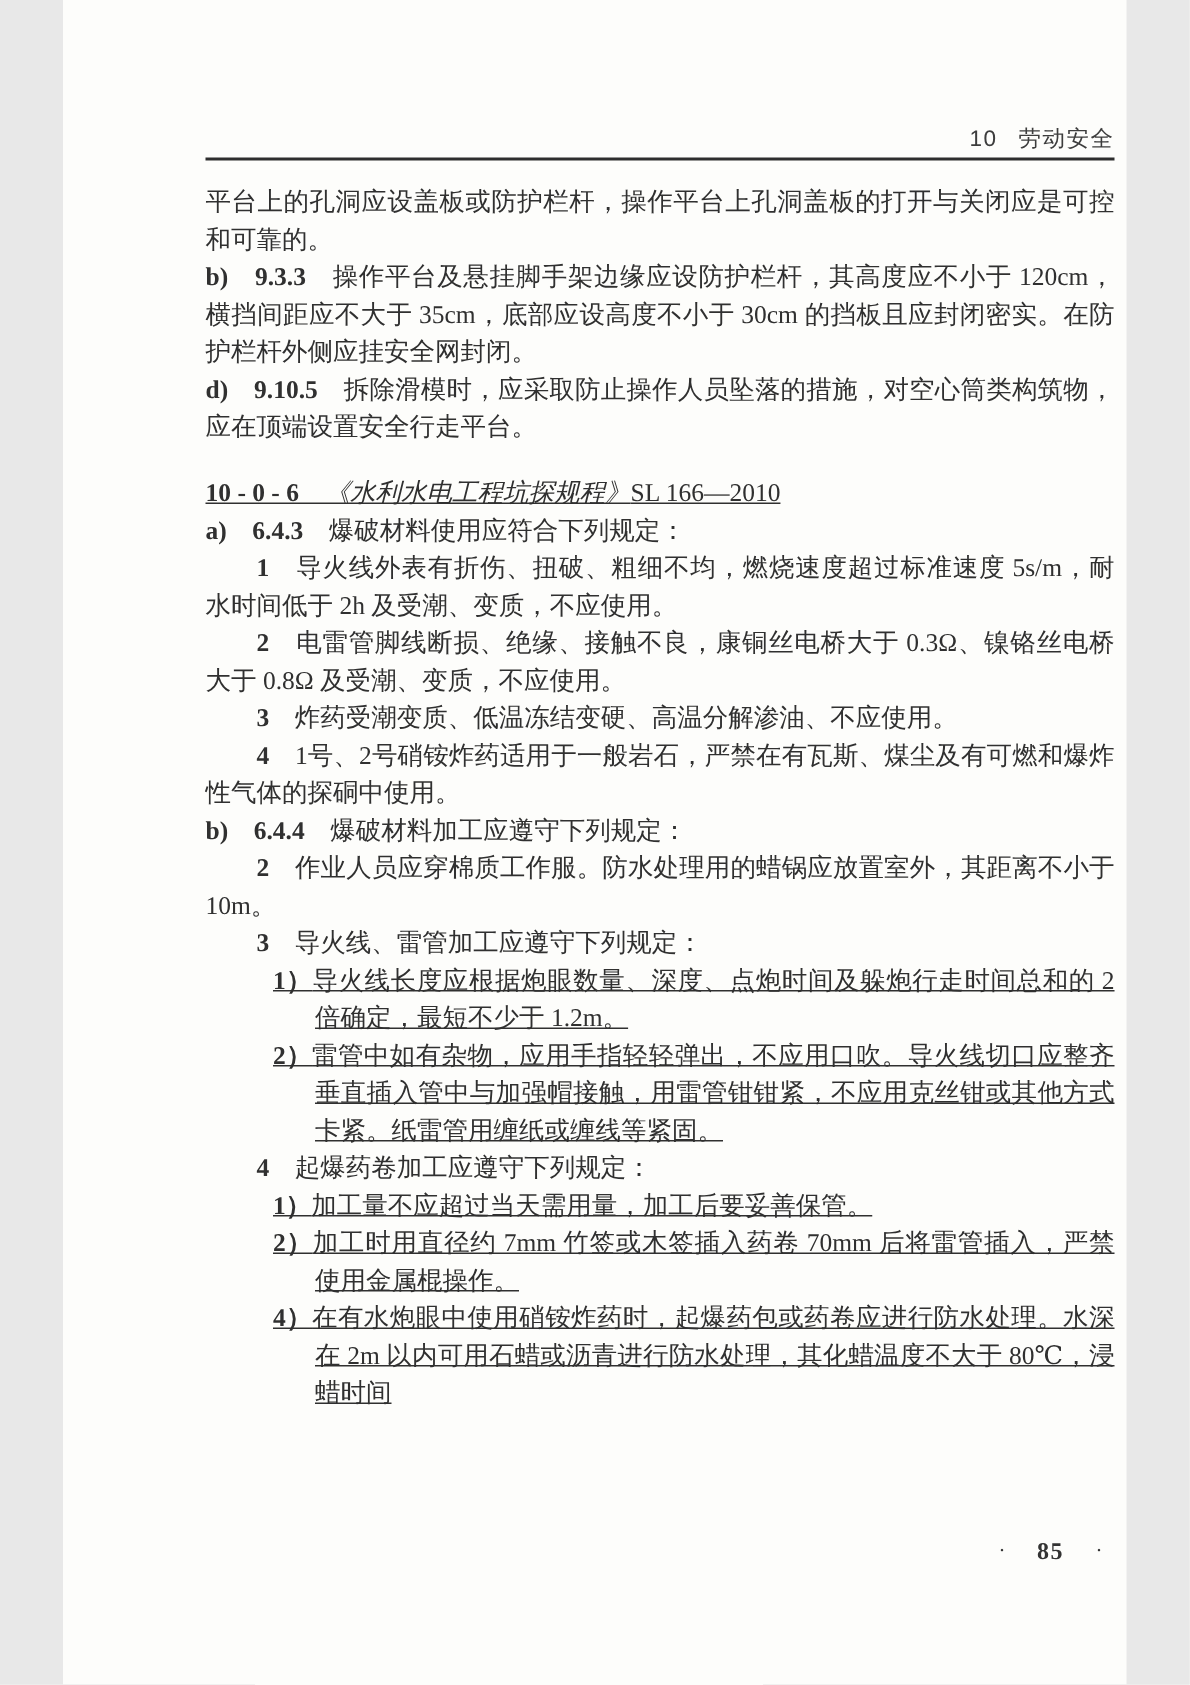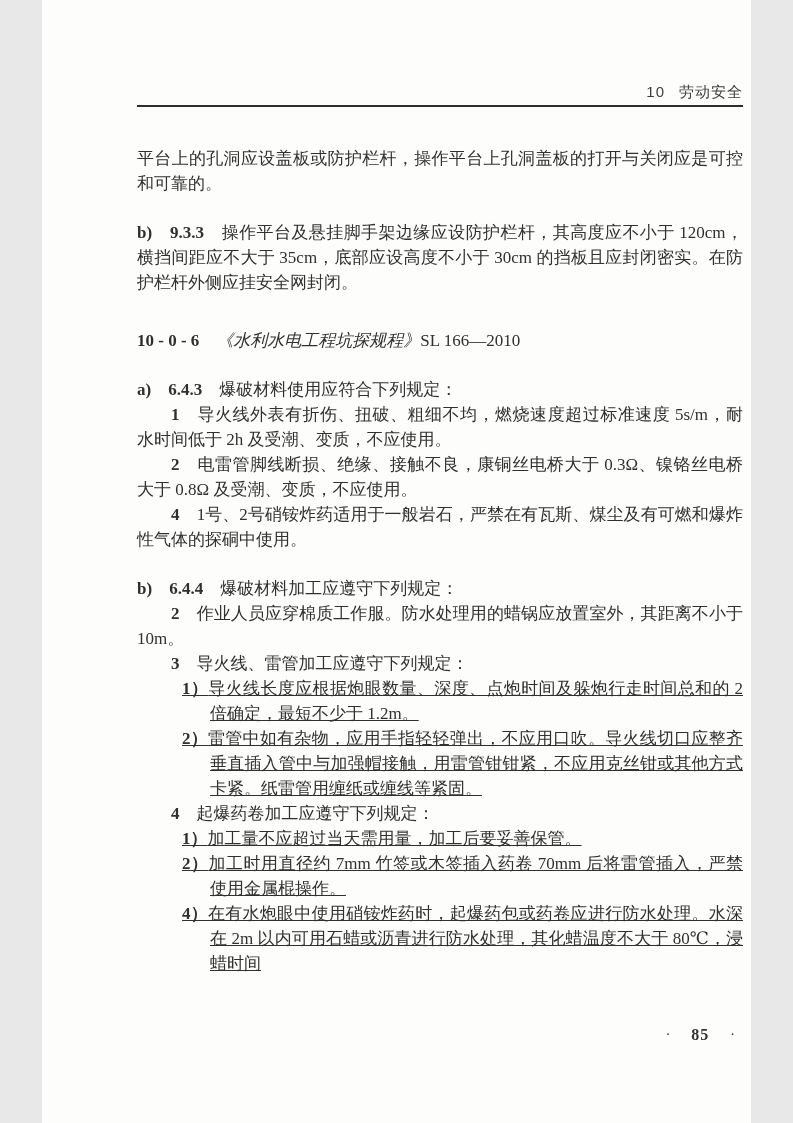--- a/index.html
+++ b/index.html
@@ -41,28 +41,28 @@
   .doc-body {
     position: absolute;
     top: 122px;
     left: 95px;
     width: 606px;
     font-size: 17px;
     line-height: 25px;
     text-align: justify;
   }
   .para { margin: 0; }
-  .para.flush { text-indent: 0; margin-top: 24px; }
+  .para.flush { text-indent: 0; }
   .para.indent { text-indent: 2em; }
   .para.sub {
     padding-left: 73px;
     text-indent: -28px;
     text-decoration: underline;
   }
-  .para.heading { margin-top: 33px; }
+  .para.heading { margin-top: 19px; text-decoration: underline; }
   .bold { font-weight: bold; }
   .kai { font-style: italic; }
   
   .page-footer {
     position: absolute;
     top: 1026px;
     left: 95px;
     width: 598px;
     text-align: right;
     font-size: 16px;
@@ -85,24 +85,26 @@
 
   <div class="running-header">
     <span class="chap-no">10</span><span>劳动安全</span>
   </div>
 
   <div class="header-rule"></div>
 
   <div class="doc-body" id="doc-body">
       <p class="para flush"><span>平台上的孔洞应设盖板或防护栏杆，操作平台上孔洞盖板的打开与关闭应是可控和可靠的。</span></p>
       <p class="para flush"><span class="bold">b)　</span><span class="bold">9.3.3</span><span>　操作平台及悬挂脚手架边缘应设防护栏杆，其高度应不小于 120cm，横挡间距应不大于 35cm，底部应设高度不小于 30cm 的挡板且应封闭密实。在防护栏杆外侧应挂安全网封闭。</span></p>
+      <p class="para flush"><span class="bold">d)　</span><span class="bold">9.10.5</span><span>　拆除滑模时，应采取防止操作人员坠落的措施，对空心筒类构筑物，应在顶端设置安全行走平台。</span></p>
       <p class="para flush heading"><span class="bold">10 - 0 - 6</span><span class="kai">　《水利水电工程坑探规程》</span><span>SL 166—2010</span></p>
       <p class="para flush"><span class="bold">a)　</span><span class="bold">6.4.3</span><span>　爆破材料使用应符合下列规定：</span></p>
       <p class="para indent"><span class="bold">1</span><span>　导火线外表有折伤、扭破、粗细不均，燃烧速度超过标准速度 5s/m，耐水时间低于 2h 及受潮、变质，不应使用。</span></p>
       <p class="para indent"><span class="bold">2</span><span>　电雷管脚线断损、绝缘、接触不良，康铜丝电桥大于 0.3Ω、镍铬丝电桥大于 0.8Ω 及受潮、变质，不应使用。</span></p>
+      <p class="para indent"><span class="bold">3</span><span>　炸药受潮变质、低温冻结变硬、高温分解渗油、不应使用。</span></p>
       <p class="para indent"><span class="bold">4</span><span>　1号、2号硝铵炸药适用于一般岩石，严禁在有瓦斯、煤尘及有可燃和爆炸性气体的探硐中使用。</span></p>
       <p class="para flush"><span class="bold">b)　</span><span class="bold">6.4.4</span><span>　爆破材料加工应遵守下列规定：</span></p>
       <p class="para indent"><span class="bold">2</span><span>　作业人员应穿棉质工作服。防水处理用的蜡锅应放置室外，其距离不小于 10m。</span></p>
       <p class="para indent"><span class="bold">3</span><span>　导火线、雷管加工应遵守下列规定：</span></p>
       <p class="para sub"><span class="bold">1）</span><span>导火线长度应根据炮眼数量、深度、点炮时间及躲炮行走时间总和的 2 倍确定，最短不少于 1.2m。</span></p>
       <p class="para sub"><span class="bold">2）</span><span>雷管中如有杂物，应用手指轻轻弹出，不应用口吹。导火线切口应整齐垂直插入管中与加强帽接触，用雷管钳钳紧，不应用克丝钳或其他方式卡紧。纸雷管用缠纸或缠线等紧固。</span></p>
       <p class="para indent"><span class="bold">4</span><span>　起爆药卷加工应遵守下列规定：</span></p>
       <p class="para sub"><span class="bold">1）</span><span>加工量不应超过当天需用量，加工后要妥善保管。</span></p>
       <p class="para sub"><span class="bold">2）</span><span>加工时用直径约 7mm 竹签或木签插入药卷 70mm 后将雷管插入，严禁使用金属棍操作。</span></p>
       <p class="para sub"><span class="bold">4）</span><span>在有水炮眼中使用硝铵炸药时，起爆药包或药卷应进行防水处理。水深在 2m 以内可用石蜡或沥青进行防水处理，其化蜡温度不大于 80℃，浸蜡时间</span></p>

